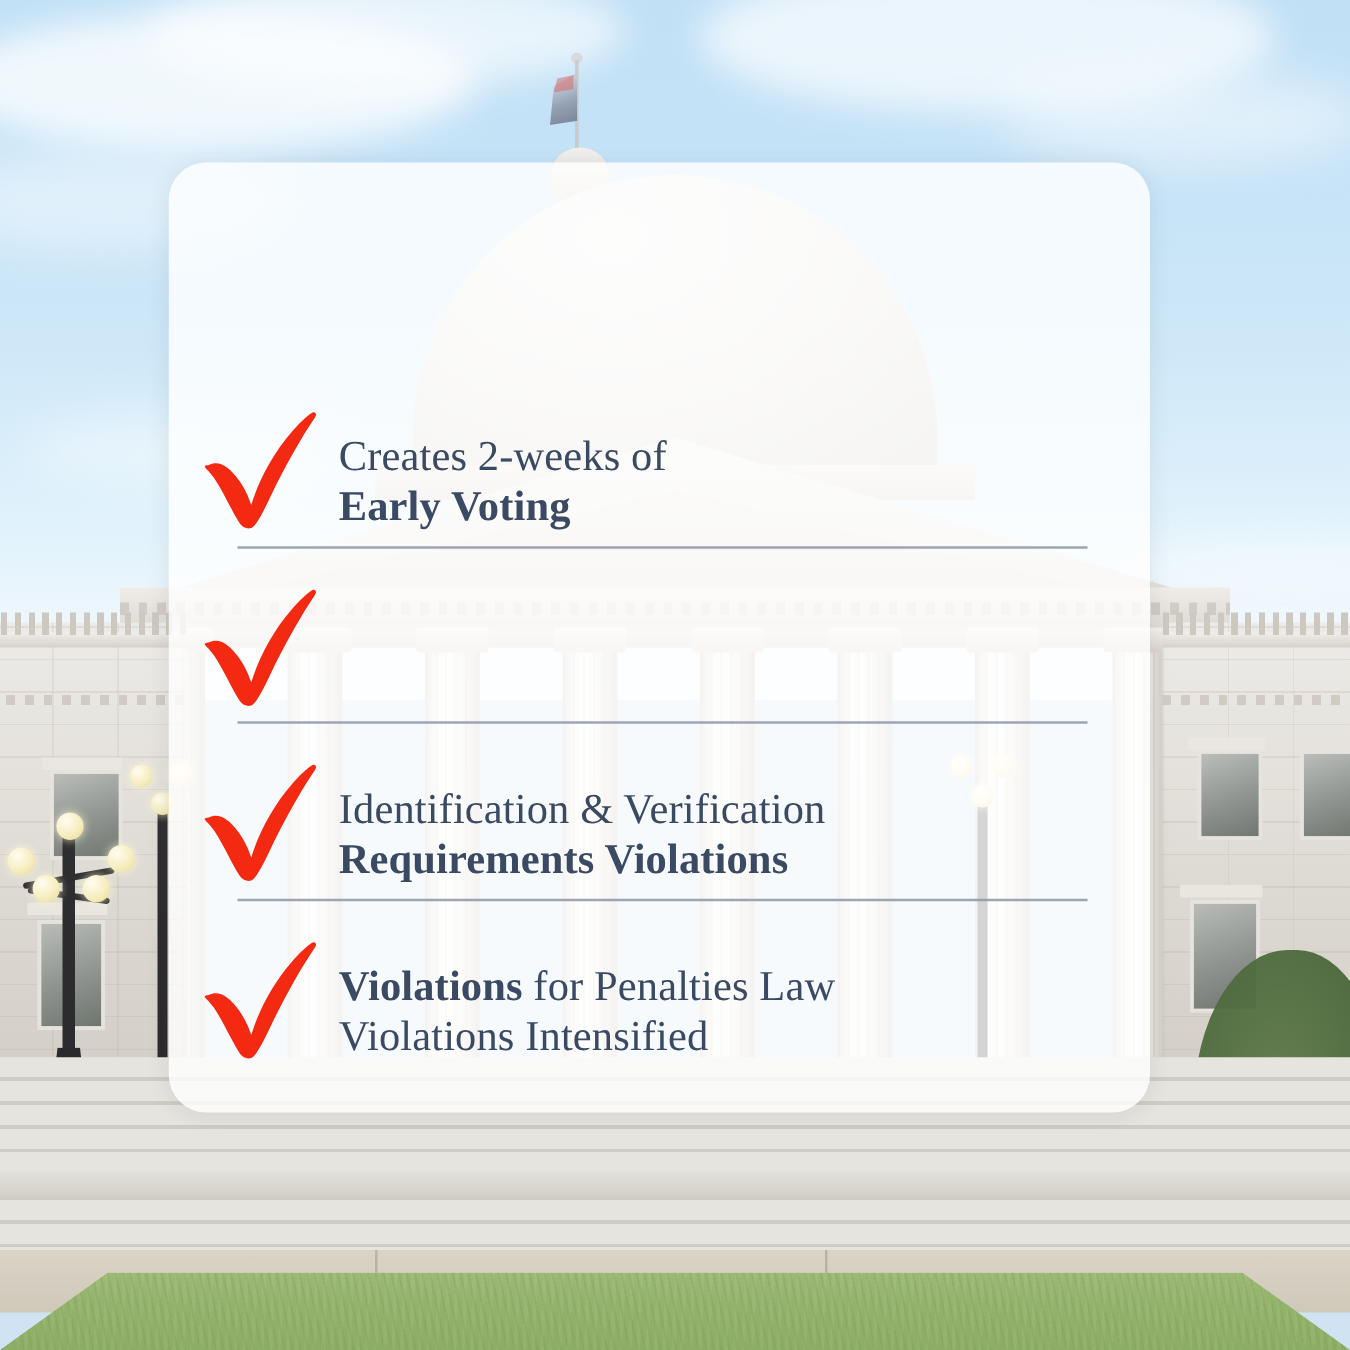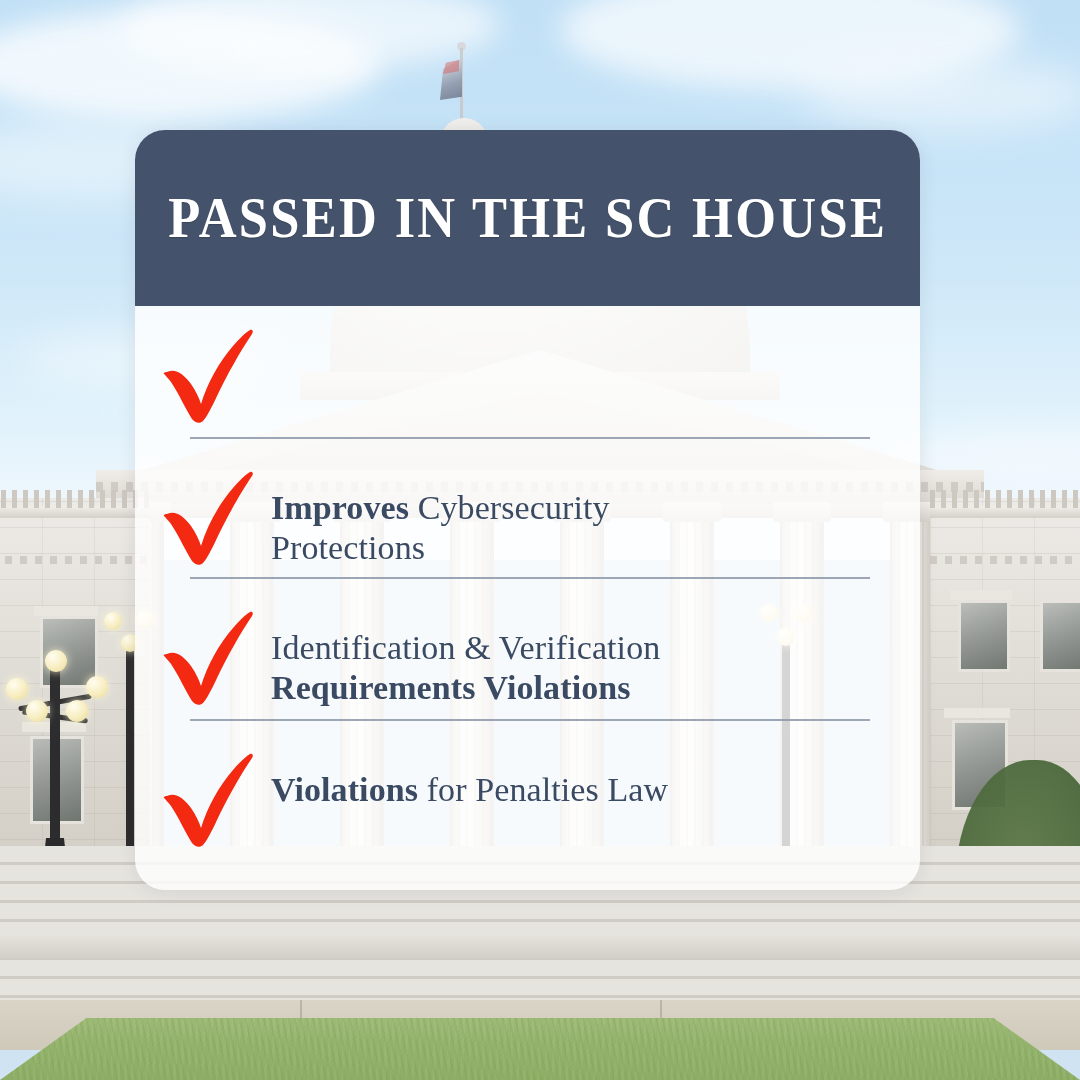--- a/index.html
+++ b/index.html
@@ -305,44 +305,41 @@
     <div class="walk"></div>
     <div class="walkline" style="left:300px"></div>
     <div class="walkline" style="left:660px"></div>
     <div class="grass"></div>
     <div class="grasstex"></div>
     <div class="haze"></div>
   </div>
 
   <div class="card">
 
-    <div class="card-header">
-      <h1>PASSED IN THE SC HOUSE</h1>
-    </div>
 
     <div class="list">
 
       <div class="item" id="item-1">
         <div class="check">
           <svg viewBox="0 0 118 118" xmlns="http://www.w3.org/2000/svg">
             <path d="M14 52 C22 48, 30 53, 38 64 C43 71, 46 78, 48 84 C54 64, 66 42, 80 26 C86 19, 92 13, 97 10 C99 9, 101 11, 99 14 C88 30, 74 55, 64 76 C58 89, 53 98, 50 101 C47 104, 42 103, 39 99 C33 90, 26 74, 18 62 C15 58, 12 55, 11 54 C10 53, 12 52, 14 52 Z" fill="#f32a11"></path>
           </svg>
         </div>
+        <div class="txt">
+          <div><span>Creates 2-weeks of</span></div>
+          <div><b>Early Voting</b></div>
+        </div>
       </div>
 
       <div class="item" id="item-2">
         <div class="check">
           <svg viewBox="0 0 118 118" xmlns="http://www.w3.org/2000/svg">
             <path d="M14 52 C22 48, 30 53, 38 64 C43 71, 46 78, 48 84 C54 64, 66 42, 80 26 C86 19, 92 13, 97 10 C99 9, 101 11, 99 14 C88 30, 74 55, 64 76 C58 89, 53 98, 50 101 C47 104, 42 103, 39 99 C33 90, 26 74, 18 62 C15 58, 12 55, 11 54 C10 53, 12 52, 14 52 Z" fill="#f32a11"></path>
           </svg>
         </div>
-        <div class="txt">
-          <div><b>Improves</b><span> Cybersecurity</span></div>
-          <div><span>Protections</span></div>
-        </div>
       </div>
 
       <div class="item" id="item-3">
         <div class="check">
           <svg viewBox="0 0 118 118" xmlns="http://www.w3.org/2000/svg">
             <path d="M14 52 C22 48, 30 53, 38 64 C43 71, 46 78, 48 84 C54 64, 66 42, 80 26 C86 19, 92 13, 97 10 C99 9, 101 11, 99 14 C88 30, 74 55, 64 76 C58 89, 53 98, 50 101 C47 104, 42 103, 39 99 C33 90, 26 74, 18 62 C15 58, 12 55, 11 54 C10 53, 12 52, 14 52 Z" fill="#f32a11"></path>
           </svg>
         </div>
         <div class="txt">
           <div><span>Identification &amp; Verification</span></div>
@@ -351,20 +348,21 @@
       </div>
 
       <div class="item" id="item-4">
         <div class="check">
           <svg viewBox="0 0 118 118" xmlns="http://www.w3.org/2000/svg">
             <path d="M14 52 C22 48, 30 53, 38 64 C43 71, 46 78, 48 84 C54 64, 66 42, 80 26 C86 19, 92 13, 97 10 C99 9, 101 11, 99 14 C88 30, 74 55, 64 76 C58 89, 53 98, 50 101 C47 104, 42 103, 39 99 C33 90, 26 74, 18 62 C15 58, 12 55, 11 54 C10 53, 12 52, 14 52 Z" fill="#f32a11"></path>
           </svg>
         </div>
         <div class="txt">
           <div><b>Violations</b><span> for Penalties Law</span></div>
+          <div><span>Violations Intensified</span></div>
         </div>
       </div>
 
     </div>
   </div>
 
   <div class="dividers-layer">
     <div class="divider" id="div-1" style="left:190px;top:437px;"></div>
     <div class="divider" id="div-2" style="left:190px;top:577px;"></div>
     <div class="divider" id="div-3" style="left:190px;top:719px;"></div>

